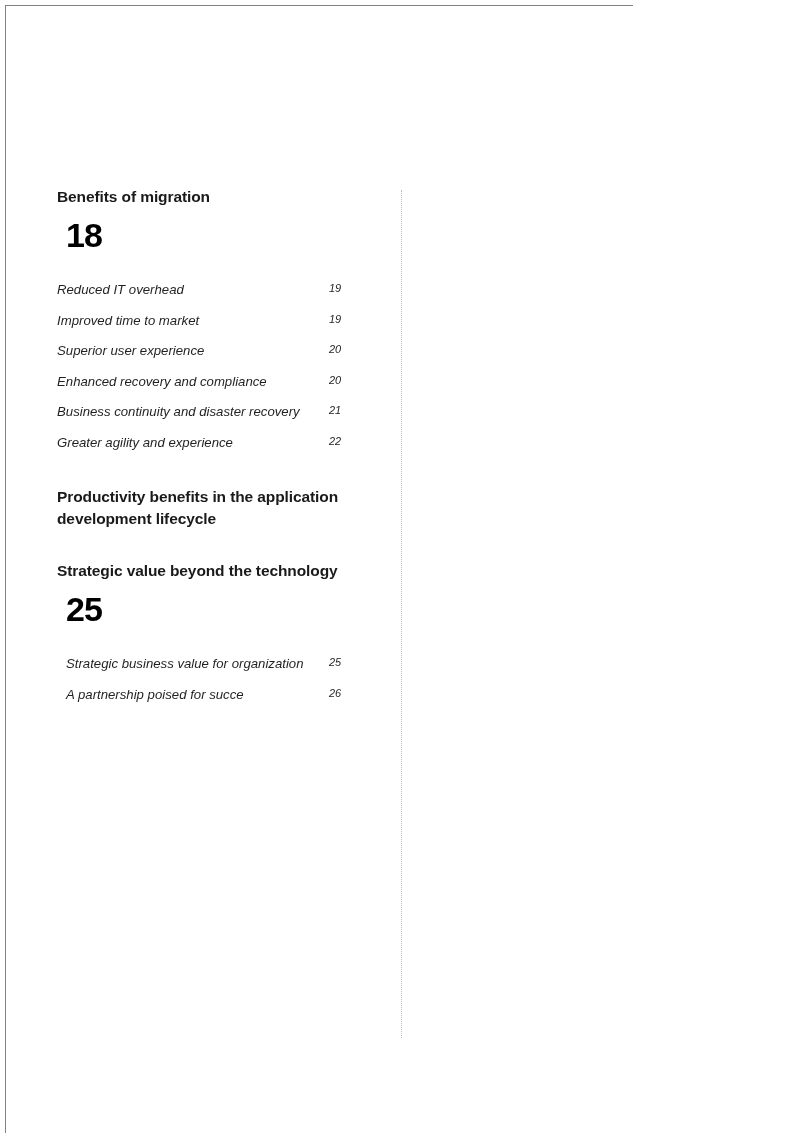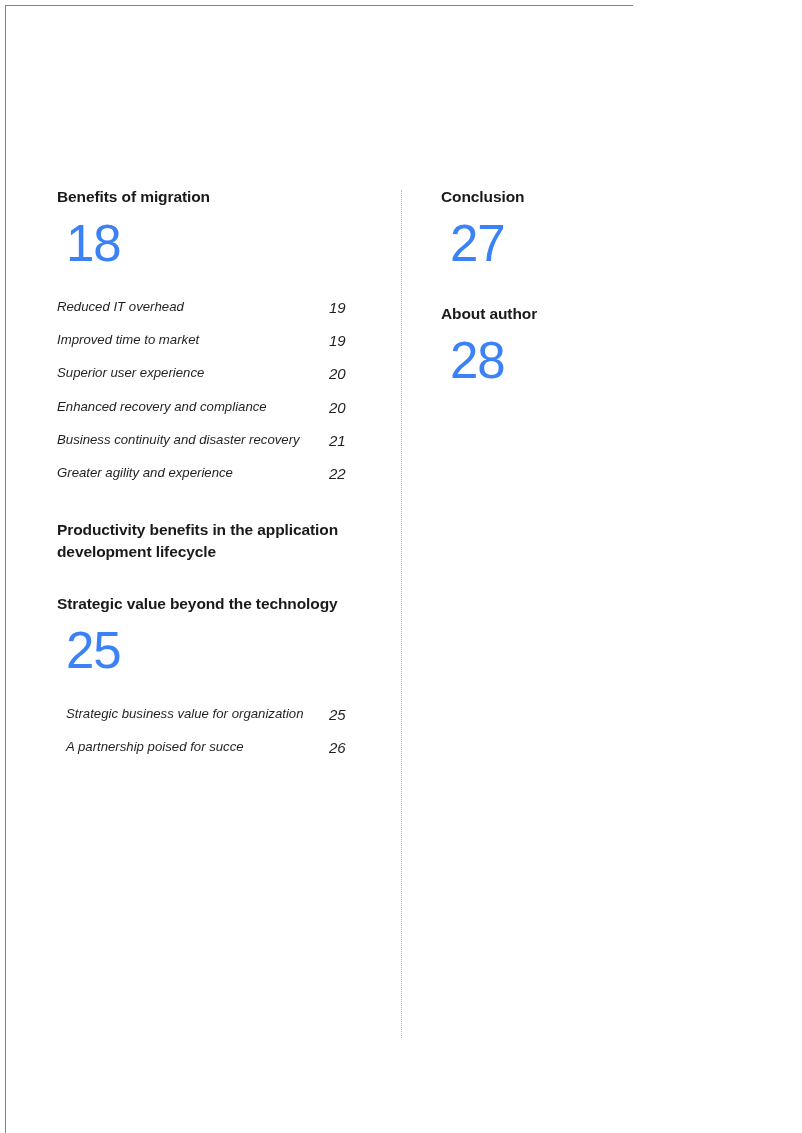--- a/index.html
+++ b/index.html
@@ -64,23 +64,23 @@
   .section-title {
     font-size: 15.5px;
     font-weight: bold;
     color: #1a1a1a;
     line-height: 1.42;
     letter-spacing: -0.1px;
     margin: 0;
   }
 
   .big-number {
-    font-size: 51px;
-    font-weight: normal;
-    color: #3b82f6;
+    font-size: 34px;
+    font-weight: bold;
+    color: #000000;
     line-height: 1;
     letter-spacing: -1px;
     margin: 10px 0 0 9px;
   }
 
   
   .gap-after-number { height: 28px; }
   .gap-block        { height: 34px; }
   .gap-block-sm     { height: 30px; }
 
@@ -103,21 +103,21 @@
   .toc-entry:last-child { margin-bottom: 0; }
 
   .toc-label {
     width: 272px;
     padding-right: 8px;
     box-sizing: border-box;
   }
 
   .toc-page {
     width: 40px;
-    font-size: 15px;
+    font-size: 11px;
     color: #231f20;
     flex: none;
   }
 
   
   .toc-list.indented { margin-left: 9px; }
   .toc-list.indented .toc-label { width: 263px; }
 
   .page-number {
     position: absolute;
@@ -193,31 +193,16 @@
         </li>
         <li class="toc-entry">
           <span class="toc-label">A partnership poised for succe</span>
           <span class="toc-page">26</span>
         </li>
       </ul>
     </div>
 
   </div>
 
-  <div class="col col-right">
-
-    <div>
-      <h2 class="section-title">Conclusion</h2>
-      <div class="big-number">27</div>
-    </div>
-
-    <div class="gap-block"></div>
-
-    <div>
-      <h2 class="section-title">About author</h2>
-      <div class="big-number">28</div>
-    </div>
-
-  </div>
 
   <div class="page-number">3</div>
 
 </div>
 
 </body></html>

